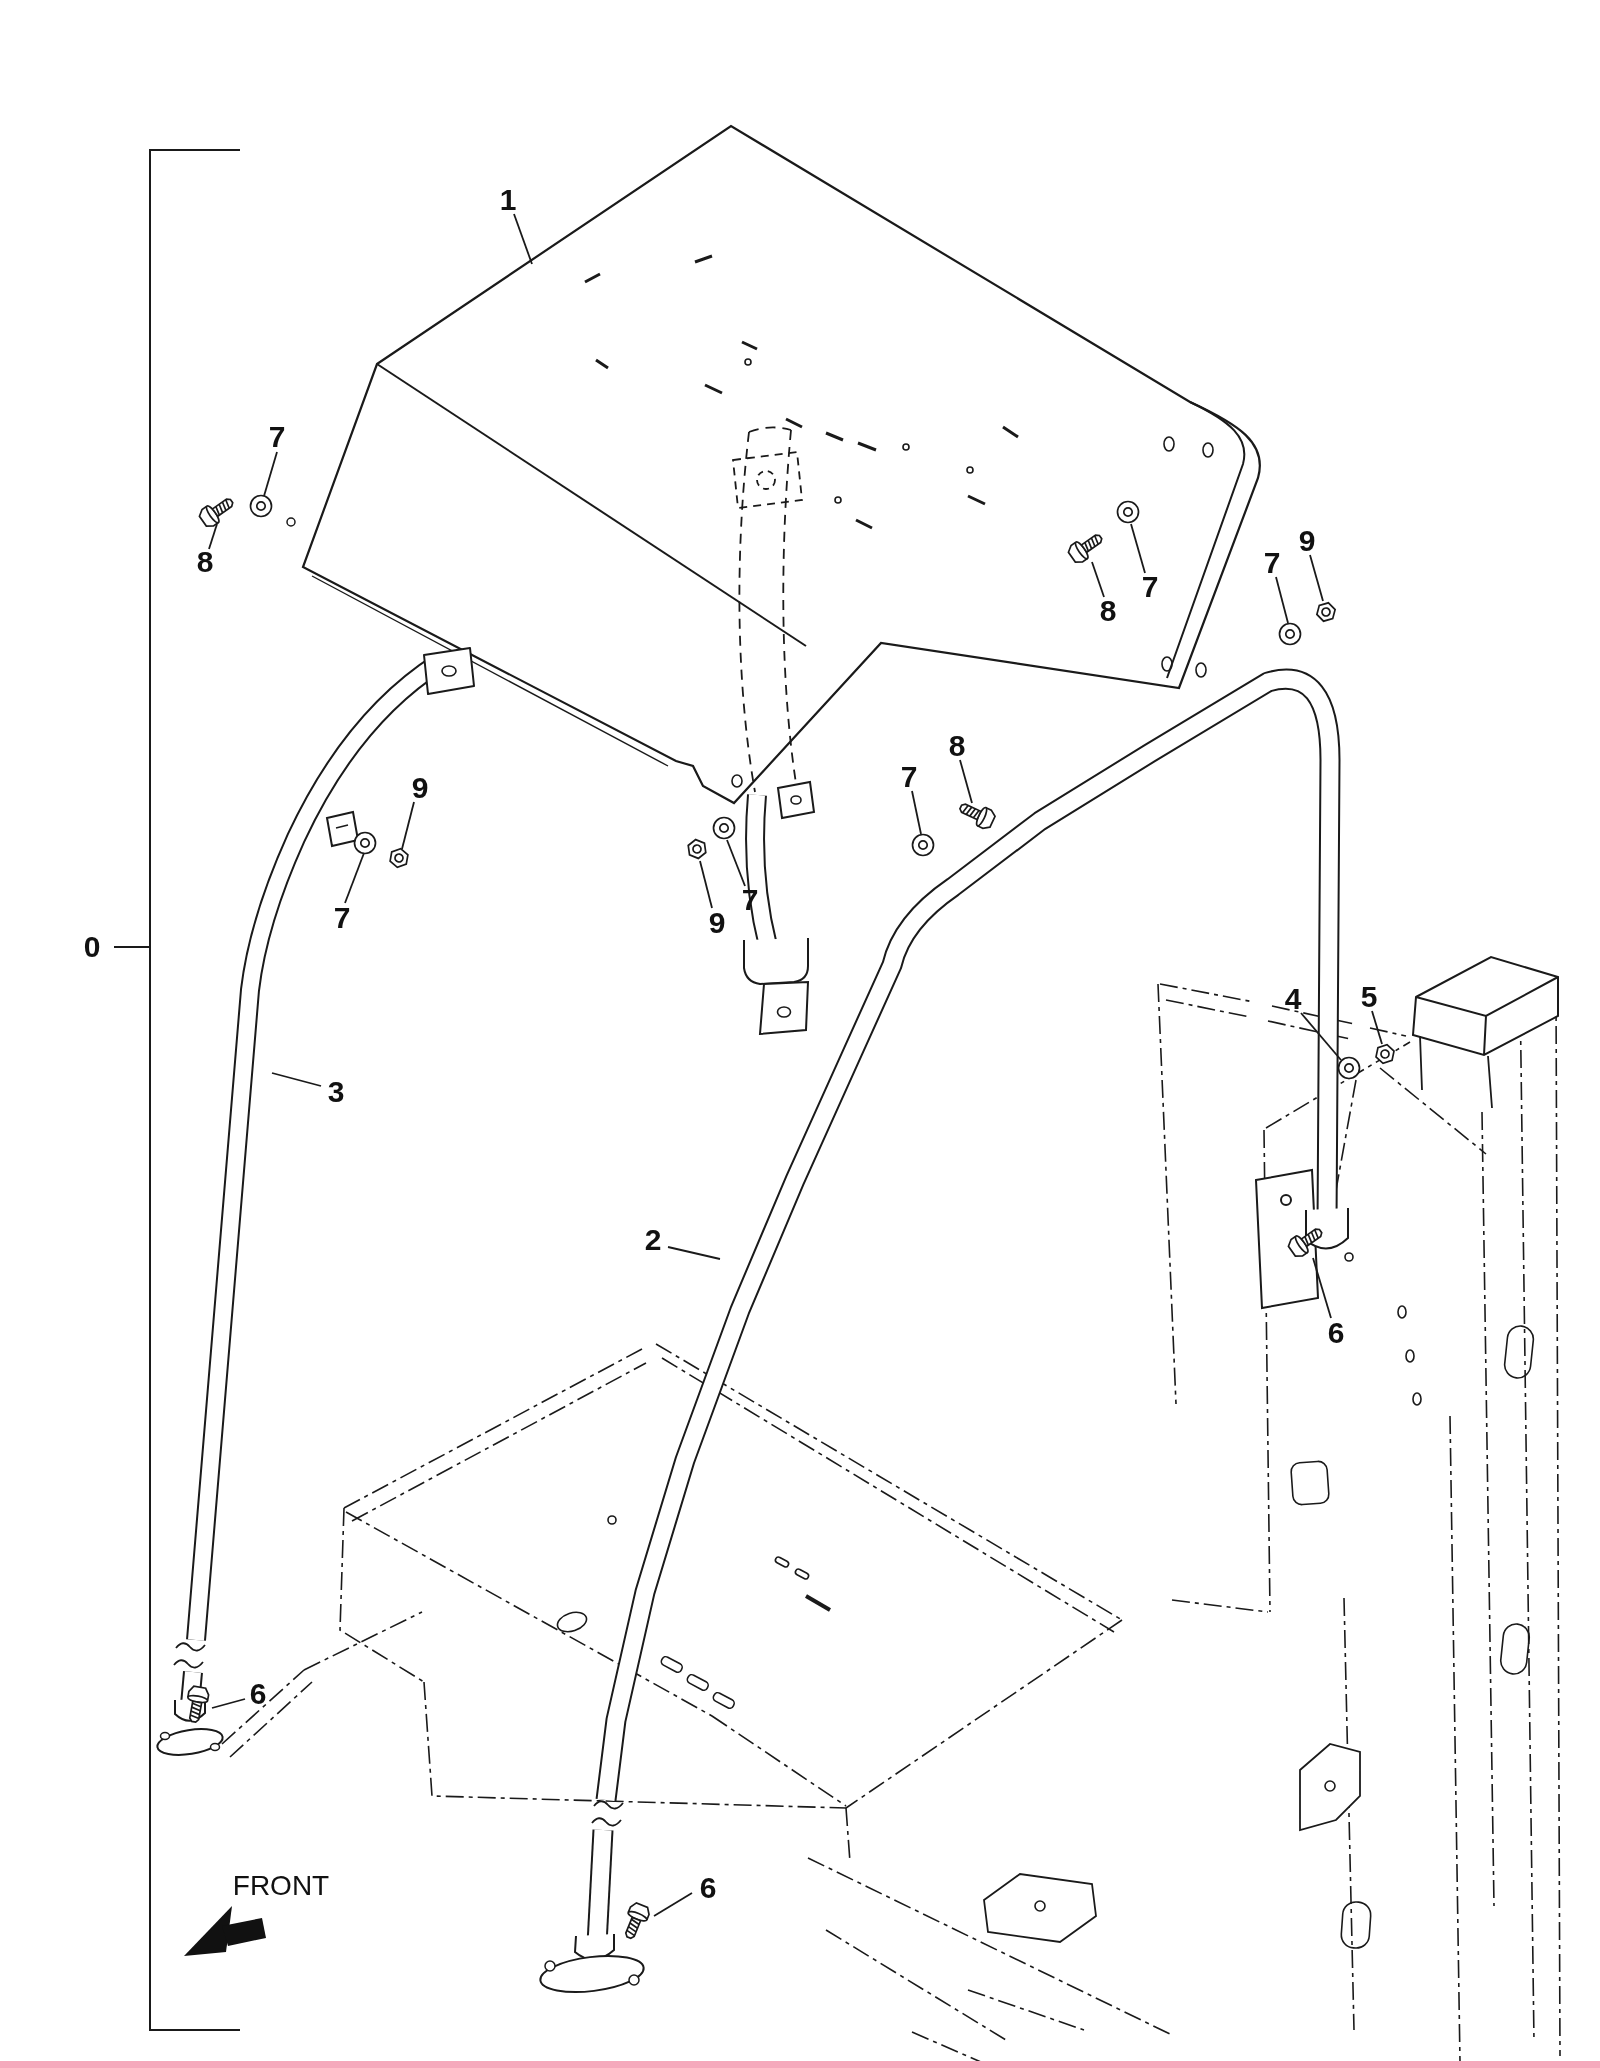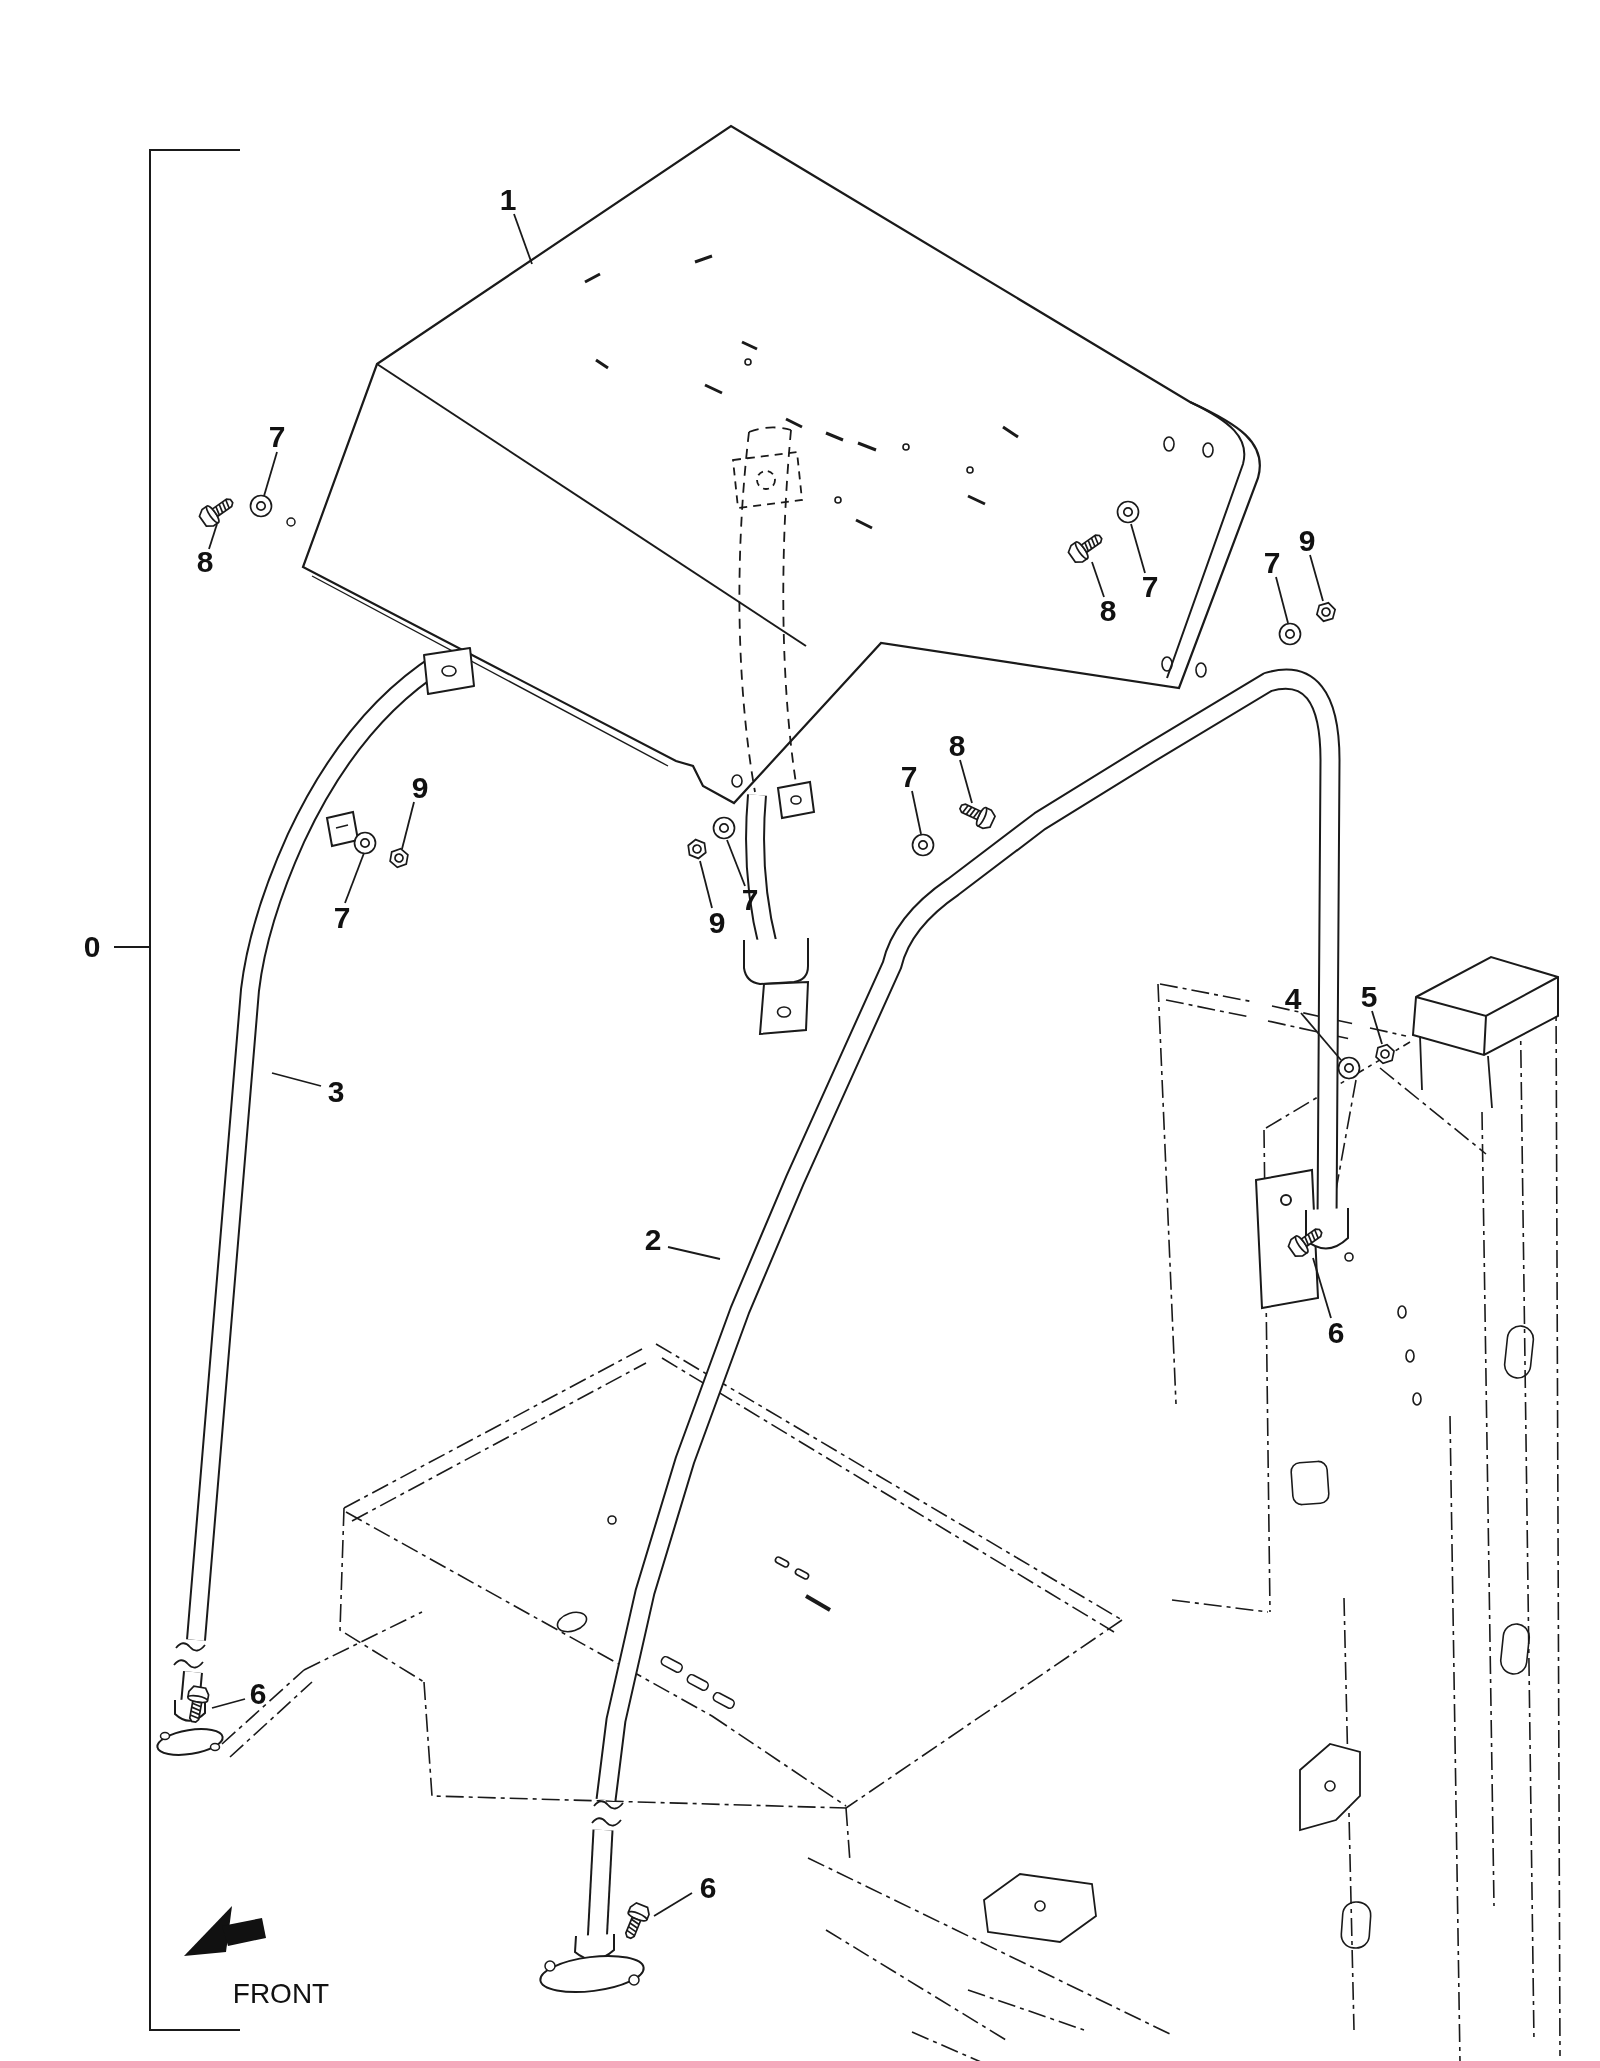--- a/index.html
+++ b/index.html
@@ -236,17 +236,17 @@
 <div class="callout" style="left:909px;top:777px">7</div>
 <div class="callout" style="left:1150px;top:587px">7</div>
 <div class="callout" style="left:1272px;top:563px">7</div>
 <div class="callout" style="left:205px;top:562px">8</div>
 <div class="callout" style="left:957px;top:746px">8</div>
 <div class="callout" style="left:1108px;top:611px">8</div>
 <div class="callout" style="left:420px;top:788px">9</div>
 <div class="callout" style="left:717px;top:923px">9</div>
 <div class="callout" style="left:1307px;top:541px">9</div>
 
-<div class="front-label" style="left:281px;top:1994px">FRONT</div>
+<div class="front-label" style="left:281px;top:1886px">FRONT</div>
 
 <div class="bottom-strip"></div>
 
 </div>
 
 </body></html>

